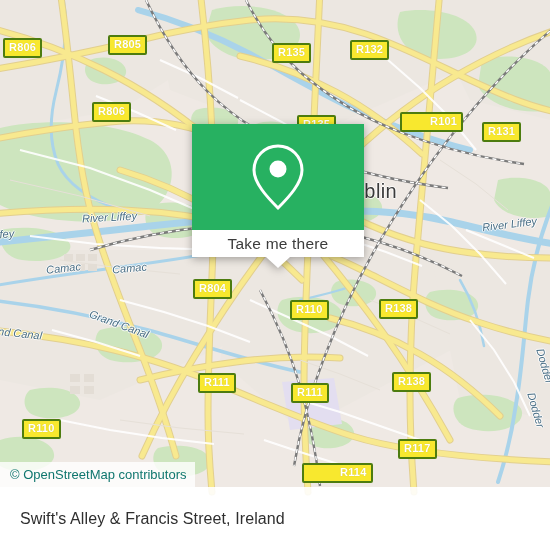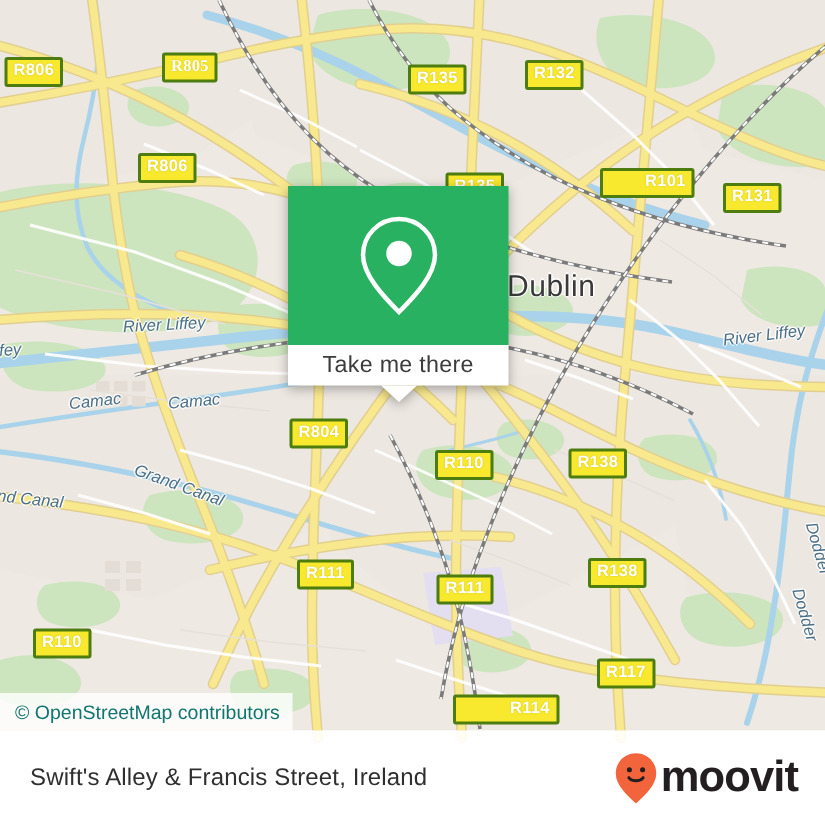--- a/index.html
+++ b/index.html
@@ -72,21 +72,21 @@
     color: #0f766e;
     font-size: 13px;
     font-family: "Liberation Sans", sans-serif;
   }
 
   
   #popup-card {
     position: absolute;
     left: 192px;
     top: 124px;
-    width: 147px;
+    width: 172px;
     filter: drop-shadow(0 2px 4px rgba(0,0,0,0.32));
     z-index: 40;
   }
   #popup-head {
     background: #27b161;
     height: 106px;
     display: flex;
     align-items: center;
     justify-content: center;
   }
@@ -353,21 +353,21 @@
   <div class="maplabel water" style="left:-6px; top:228px; transform:rotate(-4deg);">iffey</div>
   <div class="maplabel water" style="left:482px; top:218px; transform:rotate(-7deg);">River Liffey</div>
   <div class="maplabel water" style="left:46px; top:262px; transform:rotate(-6deg);">Camac</div>
   <div class="maplabel water" style="left:112px; top:262px; transform:rotate(-5deg);">Camac</div>
   <div class="maplabel water" style="left:88px; top:318px; transform:rotate(20deg);">Grand Canal</div>
   <div class="maplabel water" style="left:-8px; top:327px; transform:rotate(6deg);">and Canal</div>
   <div class="maplabel water" style="left:527px; top:360px; transform:rotate(74deg);">Dodder</div>
   <div class="maplabel water" style="left:518px; top:404px; transform:rotate(74deg);">Dodder</div>
 
   <div class="shield" style="left:3px;  top:38px;">R806</div>
-  <div class="shield" style="left:108px;top:35px;font-family:Liberation Serif, serif;">R805</div>
+  <div class="shield" style="left:108px;top:35px;">R805</div>
   <div class="shield" style="left:272px;top:43px;">R135</div>
   <div class="shield" style="left:350px;top:40px;">R132</div>
   <div class="shield" style="left:92px; top:102px;">R806</div>
   <div class="shield" style="left:297px;top:115px;">R135</div>
   <div class="shield" style="left:400px;top:112px;padding-left:28px;">R101</div>
   <div class="shield" style="left:482px;top:106px;margin-top:16px;">R131</div>
   <div class="shield" style="left:193px;top:279px;">R804</div>
   <div class="shield" style="left:290px;top:300px;">R110</div>
   <div class="shield" style="left:379px;top:299px;">R138</div>
   <div class="shield" style="left:198px;top:373px;">R111</div>
@@ -394,23 +394,14 @@
     <span>© OpenStreetMap contributors</span>
   </div>
 </div>
 
 <div id="footer">
   <svg id="footer-watermark" viewBox="0 0 550 550">
     <use href="#mapart"></use>
   </svg>
   <div id="footer-inner">
     <span id="footer-title">Swift's Alley &amp; Francis Street, Ireland</span>
-    <div id="brand">
-      <svg width="30" height="36" viewBox="0 0 30 36">
-        <path d="M15 1.2 C7.4 1.2 1.5 7.1 1.5 14.7 C1.5 22.6 9.4 29.6 15 34.6 C20.6 29.6 28.5 22.6 28.5 14.7 C28.5 7.1 22.6 1.2 15 1.2 Z" fill="#f2653c"></path>
-        <circle cx="10.6" cy="12.2" r="1.7" fill="#231f20"></circle>
-        <circle cx="19.4" cy="12.2" r="1.7" fill="#231f20"></circle>
-        <path d="M10.2 17.4 C12.1 20.2 17.9 20.2 19.8 17.4" fill="none" stroke="#231f20" stroke-width="1.9" stroke-linecap="round"></path>
-      </svg>
-      <span id="brand-text">moovit</span>
-    </div>
   </div>
 </div>
 
 </body></html>

